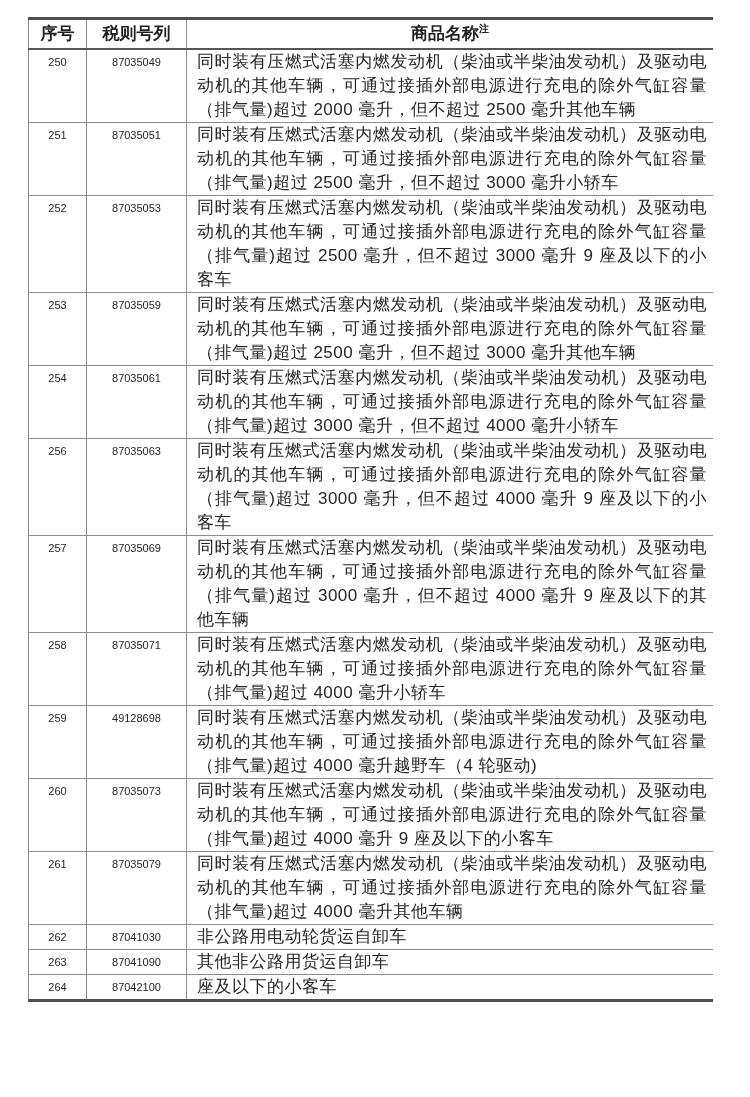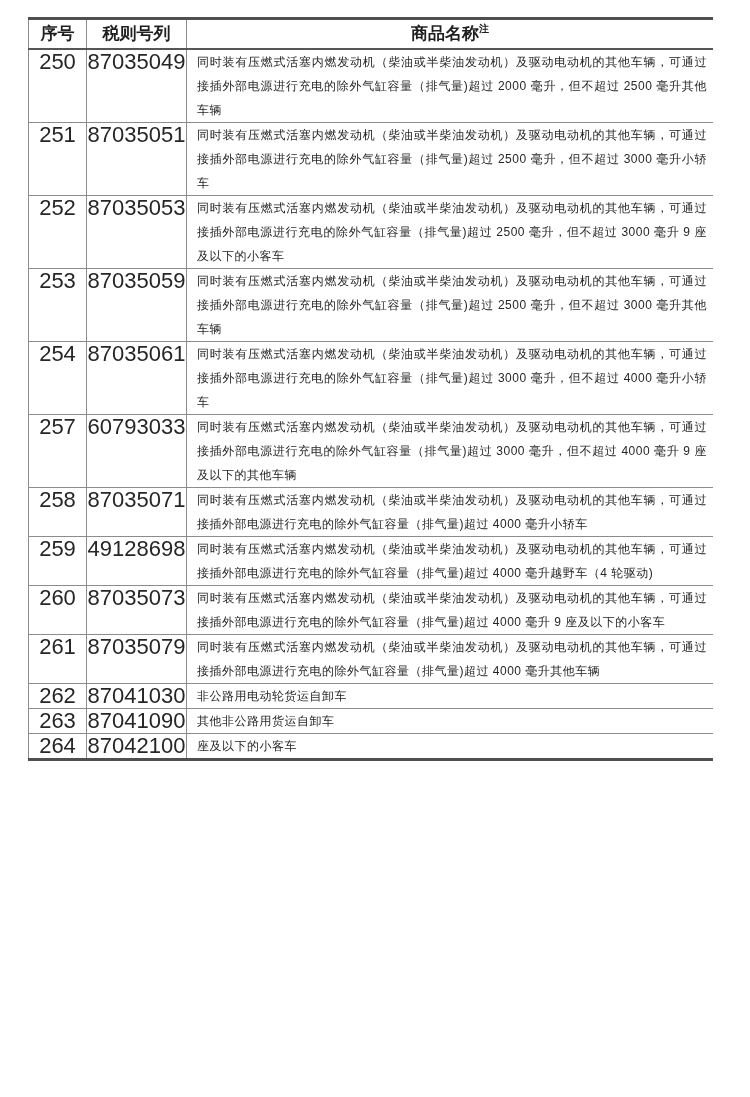--- a/index.html
+++ b/index.html
@@ -38,30 +38,30 @@
     line-height: 26px;
     padding: 1px 0;
     text-align: center;
     color: #1f1f1f;
   }
   col.c-no   { width: 58px; }
   col.c-code { width: 100px; }
   td.c-no, td.c-code {
     text-align: center;
     border-right: 1px solid #8c8c8c;
-    font-size: 22px;
+    font-size: 11px;
     line-height: 24px;
     vertical-align: top;
     padding: 0;
   }
   th.c-no, th.c-code {
     border-right: 1px solid #8c8c8c;
   }
   td.c-desc {
-    font-size: 12px;
+    font-size: 17px;
     line-height: 24px;
     vertical-align: top;
     text-align: justify;
     padding: 0 6px 0 10px;
     letter-spacing: 0.5px;
   }
   sup.note {
     font-size: 10px;
     font-weight: bold;
     vertical-align: super;
@@ -111,22 +111,27 @@
     <td class="c-no">253</td>
     <td class="c-code">87035059</td>
     <td class="c-desc">同时装有压燃式活塞内燃发动机（柴油或半柴油发动机）及驱动电动机的其他车辆，可通过接插外部电源进行充电的除外气缸容量（排气量)超过 2500 毫升，但不超过 3000 毫升其他车辆</td>
   </tr>
         <tr>
     <td class="c-no">254</td>
     <td class="c-code">87035061</td>
     <td class="c-desc">同时装有压燃式活塞内燃发动机（柴油或半柴油发动机）及驱动电动机的其他车辆，可通过接插外部电源进行充电的除外气缸容量（排气量)超过 3000 毫升，但不超过 4000 毫升小轿车</td>
   </tr>
         <tr>
+    <td class="c-no">256</td>
+    <td class="c-code">87035063</td>
+    <td class="c-desc">同时装有压燃式活塞内燃发动机（柴油或半柴油发动机）及驱动电动机的其他车辆，可通过接插外部电源进行充电的除外气缸容量（排气量)超过 3000 毫升，但不超过 4000 毫升 9 座及以下的小客车</td>
+  </tr>
+        <tr>
     <td class="c-no">257</td>
-    <td class="c-code">60793033</td>
+    <td class="c-code">87035069</td>
     <td class="c-desc">同时装有压燃式活塞内燃发动机（柴油或半柴油发动机）及驱动电动机的其他车辆，可通过接插外部电源进行充电的除外气缸容量（排气量)超过 3000 毫升，但不超过 4000 毫升 9 座及以下的其他车辆</td>
   </tr>
         <tr>
     <td class="c-no">258</td>
     <td class="c-code">87035071</td>
     <td class="c-desc">同时装有压燃式活塞内燃发动机（柴油或半柴油发动机）及驱动电动机的其他车辆，可通过接插外部电源进行充电的除外气缸容量（排气量)超过 4000 毫升小轿车</td>
   </tr>
         <tr>
     <td class="c-no">259</td>
     <td class="c-code">49128698</td>

